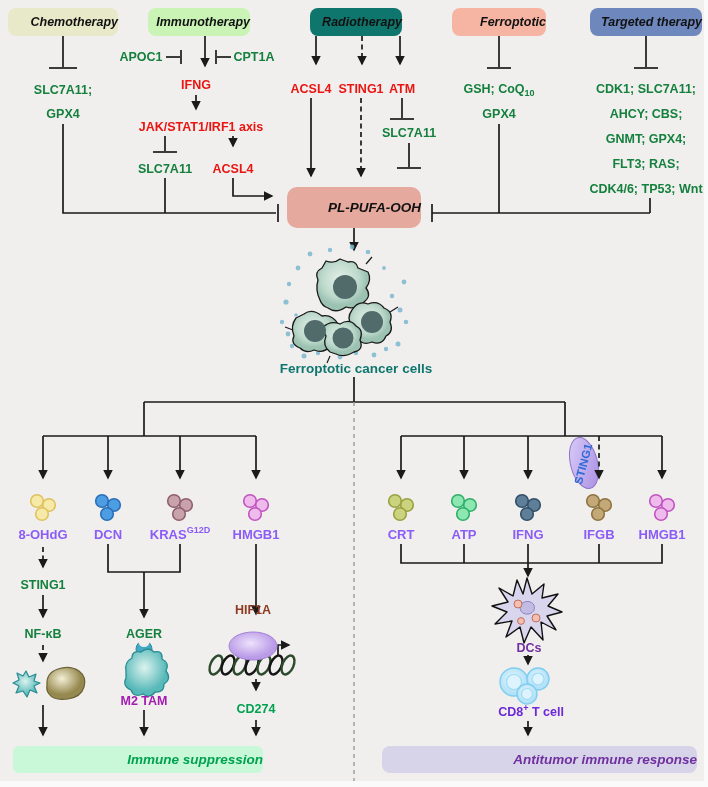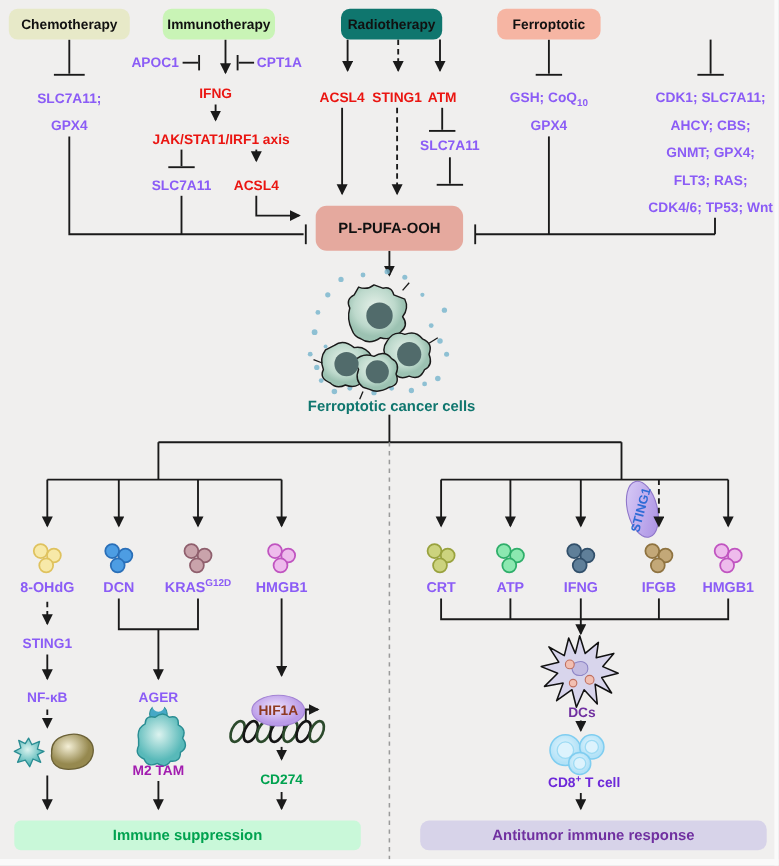--- a/index.html
+++ b/index.html
@@ -1,35 +1,35 @@
 <!DOCTYPE html>
 <html><head>
 <meta charset="utf-8">
 <style>
   html,body{margin:0;padding:0;background:#dcdcdc;}
   #canvas{position:relative;width:708px;height:787px;background:#f0efee;overflow:hidden;
           font-family:"Liberation Sans",sans-serif;}
   #wires{position:absolute;left:0;top:0;z-index:1;}
   .t{position:absolute;transform:translate(-50%,-50%);font-weight:700;font-size:12.5px;
      white-space:nowrap;z-index:3;color:#8b5cf6;line-height:1;}
-  .blue{color:#8b5cf6}.red{color:#ea1511}.green{color:#00a24f}.teal{color:#a21caf}
+  .blue{color:#15803d}.red{color:#ea1511}.green{color:#00a24f}.teal{color:#a21caf}
   .purple{color:#7030a0}.lblue{color:#6d28d9}.maroon{color:#8e3a22}
   .lab{font-size:13px}
   .cap{font-size:13.5px;color:#0f766e}
   sup{font-size:9px;vertical-align:super;line-height:0}
   sub{font-size:9px;vertical-align:sub;line-height:0}
-  .box{position:absolute;display:flex;align-items:center;justify-content:center;
-       font-weight:700;font-size:12.5px;color:#111;border-radius:8px;z-index:2;}
+  .box{position:absolute;display:flex;align-items:center;justify-content:flex-end;
+       font-weight:700;font-size:12.5px;color:#111;border-radius:8px;z-index:2;font-style:italic;}
   .b0{left:8px;top:8px;width:110px;height:28px}
   .b1{left:148px;top:8px;width:102px;height:28px}
   .b2{left:310px;top:8px;width:92px;height:28px}
   .b3{left:452px;top:8px;width:94px;height:28px}
   .b4{left:590px;top:8px;width:112px;height:28px}
   .hub{left:287px;top:187px;width:134px;height:41px;border-radius:10px;font-size:13.5px}
-  .outL{left:13px;top:746px;width:315px;height:27px;border-radius:6px;font-size:13.5px}
+  .outL{left:13px;top:746px;width:250px;height:27px;border-radius:6px;font-size:13.5px}
   .outR{left:382px;top:746px;width:315px;height:27px;border-radius:8px;font-size:13.5px}
   .sting-txt{left:584px;top:464px;color:#2e6bd6;font-size:11.5px;
              transform:translate(-50%,-50%) rotate(-75deg);}
   .ln{stroke:#1a1a1a;stroke-width:1.7;fill:none}
   .dash{stroke-dasharray:5 3.5}
   .sep{stroke:#9b9b9b;stroke-width:1.4;stroke-dasharray:4 4;fill:none}
   .dots circle{fill:var(--fill);stroke:var(--ring);stroke-width:1.6}
   .edge-r{position:absolute;right:0;top:0;width:4px;height:787px;background:#fafafa;z-index:4}
   .edge-b{position:absolute;left:0;bottom:0;width:708px;height:6px;background:#fafafa;z-index:4}
 </style>
@@ -294,20 +294,23 @@
     </div>
   <div class="box b1" style="background:#c9f4b6">
       <span>Immunotherapy</span>
     </div>
   <div class="box b2" style="background:#0f766e">
       <span>Radiotherapy</span>
     </div>
   <div class="box b3" style="background:#f6b5a3">
       <span>Ferroptotic</span>
     </div>
+  <div class="box b4" style="background:#6e87bd">
+      <span>Targeted therapy</span>
+    </div>
 
   <div class="t blue" style="left:63px;top:90px">SLC7A11;</div>
   <div class="t blue" style="left:63px;top:114px">GPX4</div>
 
   <div class="t blue" style="left:141px;top:57px">APOC1</div>
   <div class="t blue" style="left:254px;top:57px">CPT1A</div>
   <div class="t red" style="left:196px;top:85px">IFNG</div>
   <div class="t red" style="left:201px;top:127px">JAK/STAT1/IRF1 axis</div>
   <div class="t blue" style="left:165px;top:169px">SLC7A11</div>
   <div class="t red" style="left:233px;top:169px">ACSL4</div>
@@ -333,21 +336,21 @@
 
   <div class="t lab" style="left:43px;top:534px">8-OHdG</div>
   <div class="t lab" style="left:108px;top:534px">DCN</div>
   <div class="t lab" style="left:180px;top:534px"><span>KRAS</span><sup>G12D</sup></div>
   <div class="t lab" style="left:256px;top:534px">HMGB1</div>
 
   <div class="t blue" style="left:43px;top:585px">STING1</div>
   <div class="t blue" style="left:43px;top:634px">NF-κB</div>
   <div class="t blue" style="left:144px;top:634px">AGER</div>
   <div class="t teal" style="left:144px;top:701px">M2 TAM</div>
-  <div class="t maroon" style="left:253px;top:646px">HIF1A</div>
+  <div class="t maroon" style="left:253px;top:610px">HIF1A</div>
   <div class="t green" style="left:256px;top:709px">CD274</div>
   <div class="box outL" style="background:#c9f8d9">
       <span class="green">Immune suppression</span>
     </div>
 
   <div class="t lab" style="left:401px;top:534px">CRT</div>
   <div class="t lab" style="left:464px;top:534px">ATP</div>
   <div class="t lab" style="left:528px;top:534px">IFNG</div>
   <div class="t lab" style="left:599px;top:534px">IFGB</div>
   <div class="t lab" style="left:662px;top:534px">HMGB1</div>

